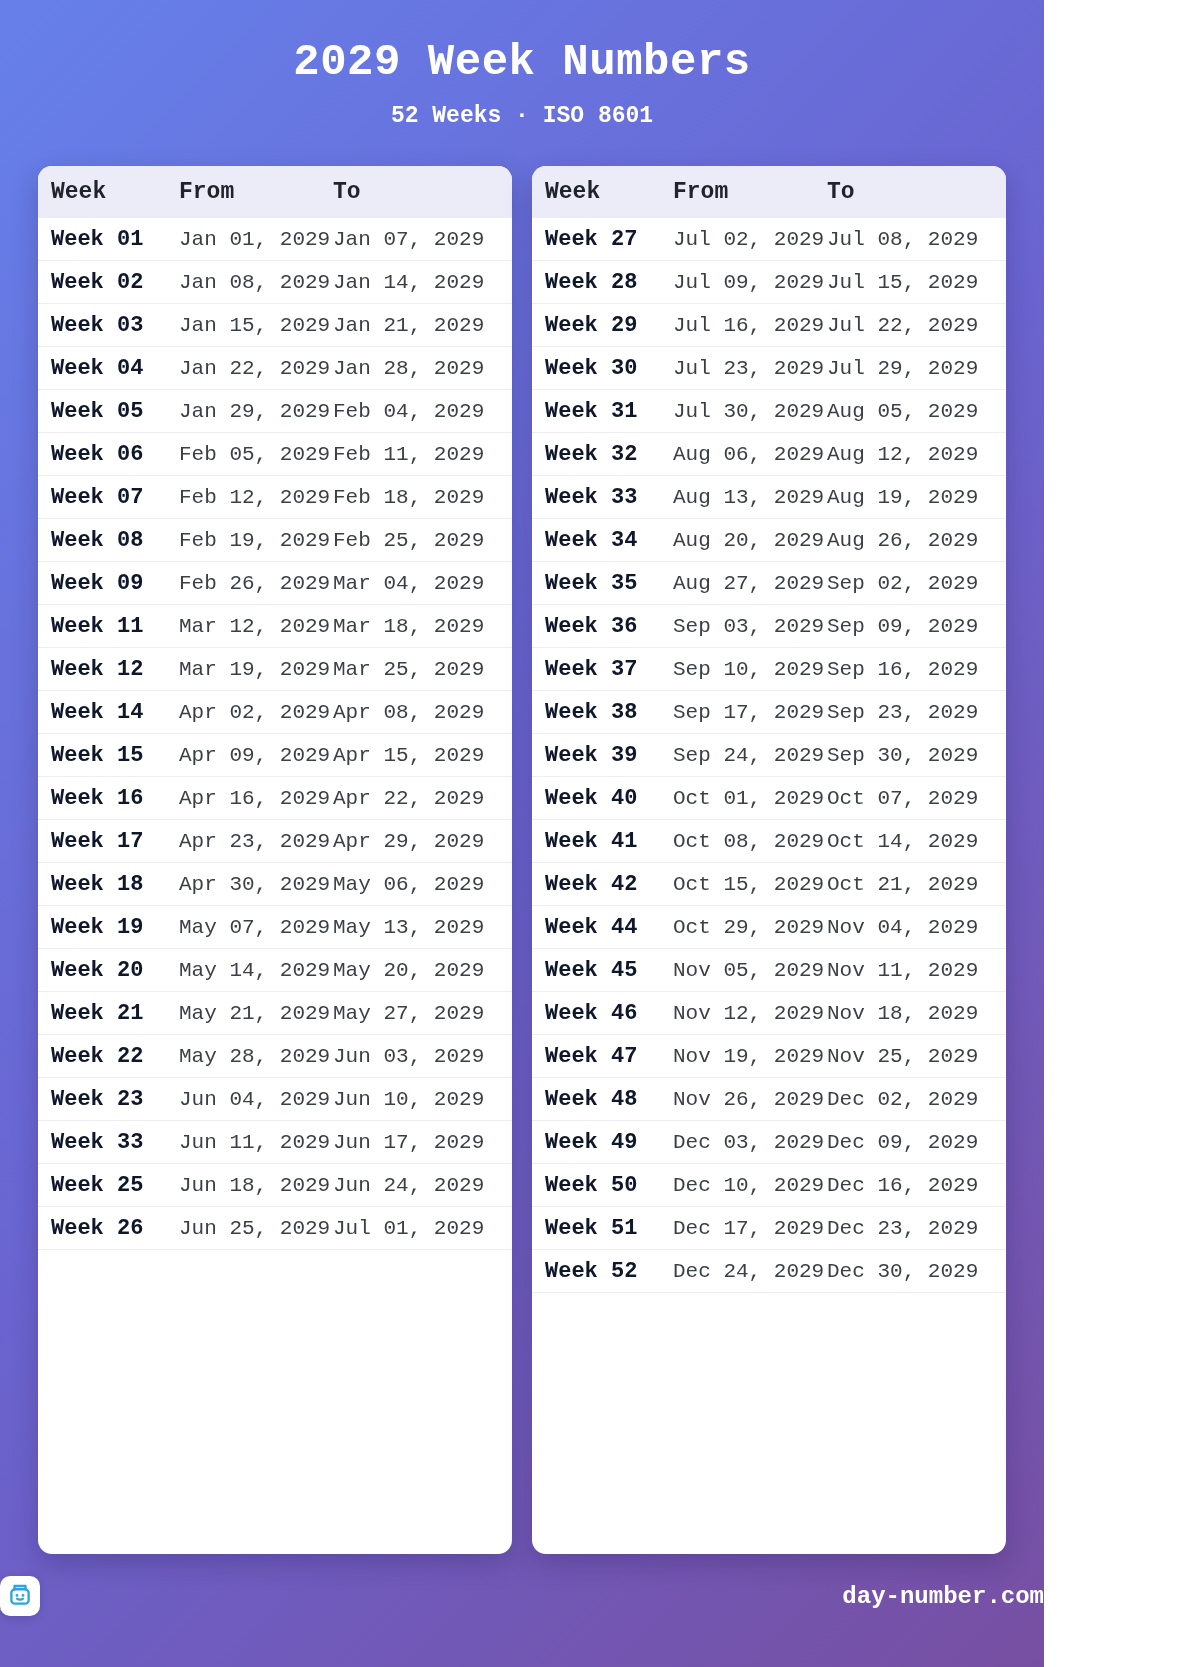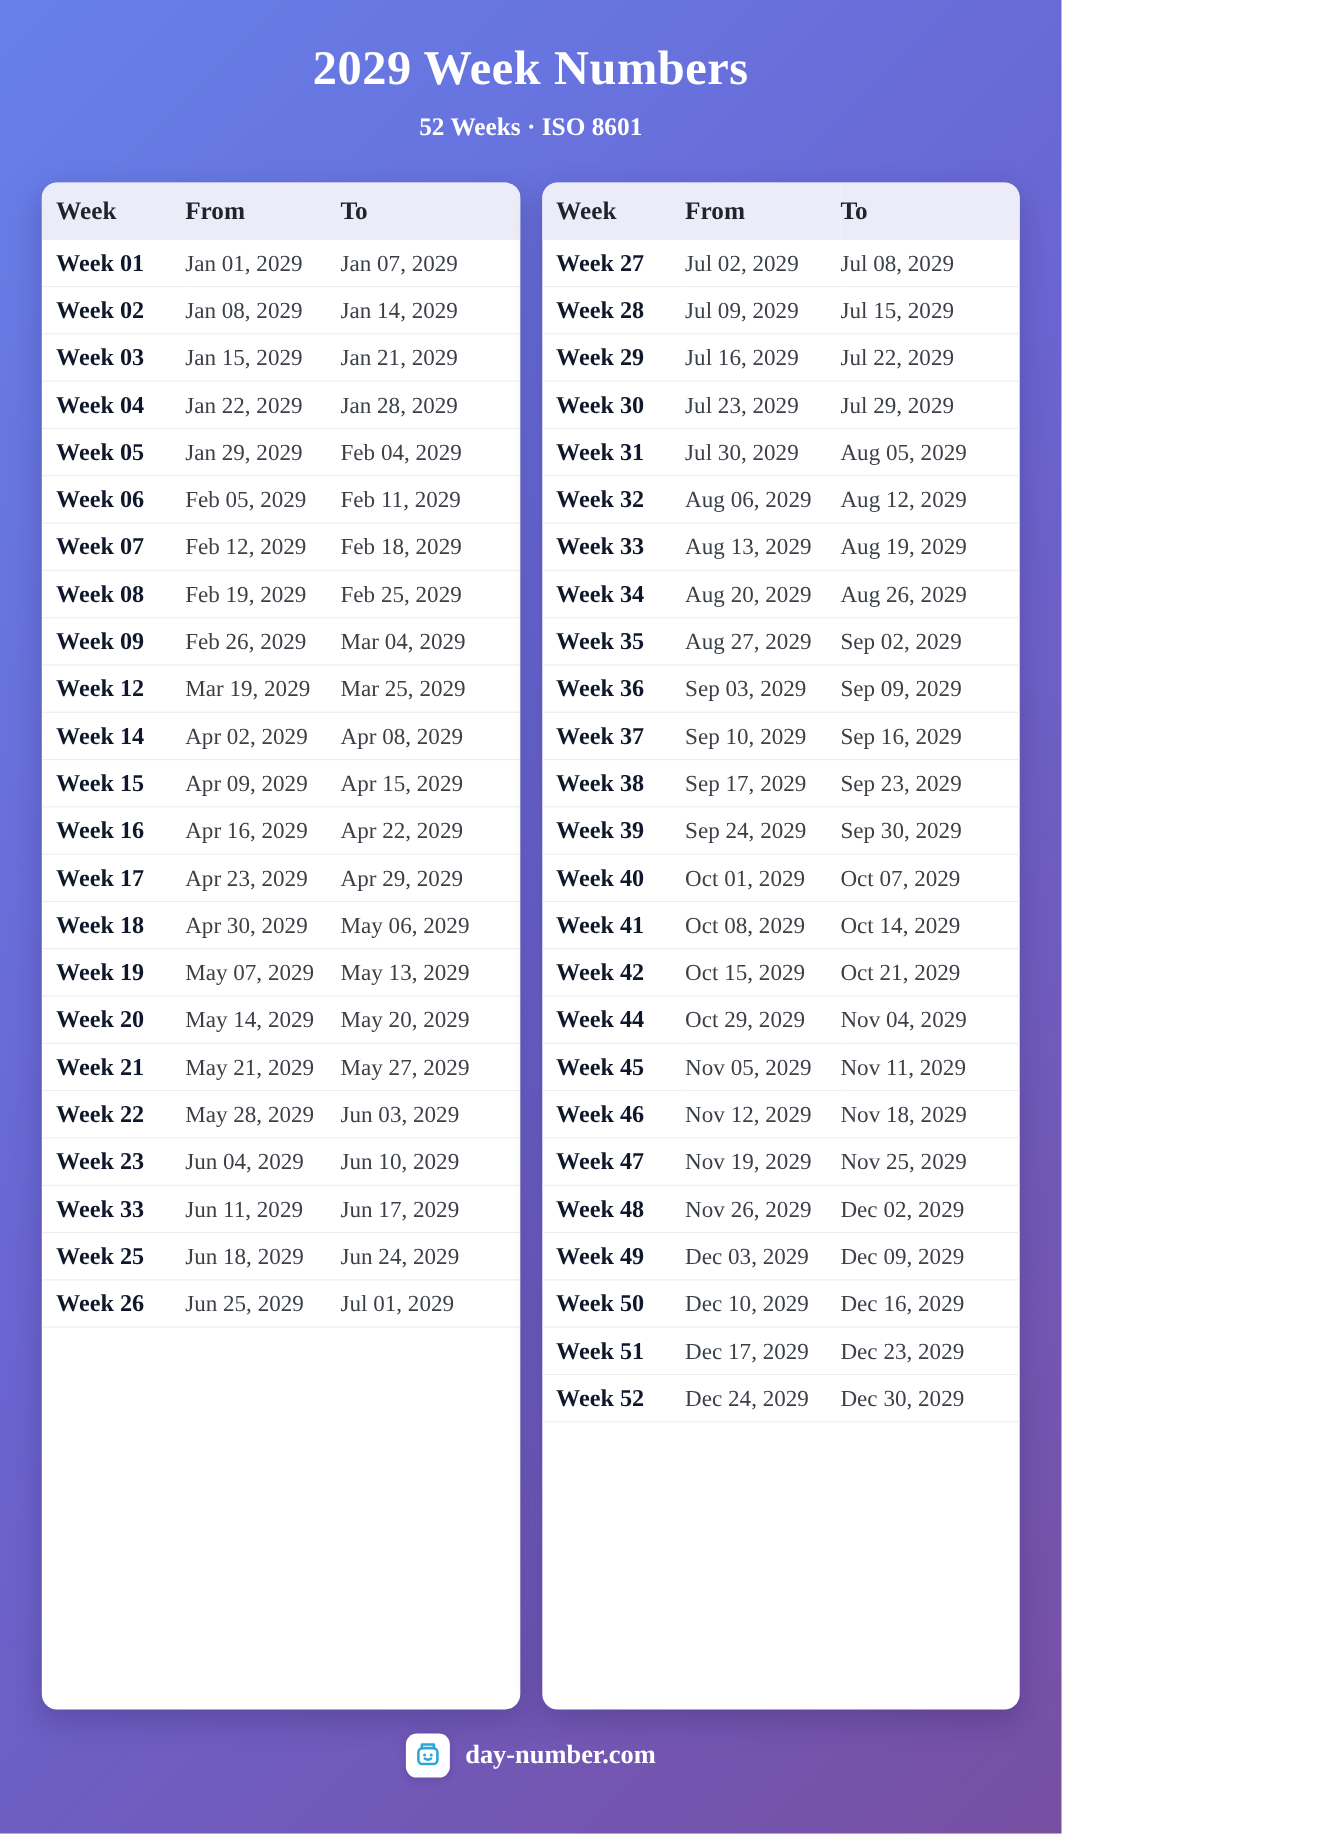--- a/index.html
+++ b/index.html
@@ -1,23 +1,23 @@
 <!DOCTYPE html>
 <html><head>
 <meta charset="utf-8">
 <style>
   html, body { margin: 0; padding: 0; }
   .page {
     position: relative;
-    width: 965px;
+    width: 1044px;
     height: 1667px;
     box-sizing: border-box;
     overflow: hidden;
     background: linear-gradient(135deg, #6680EA 0%, #6A64D0 48%, #774FA2 100%);
-    font-family: Liberation Serif, serif;
+    font-family: Liberation Mono, monospace;
   }
   .header { text-align: center; padding-top: 36px; }
   .title {
     margin: 0;
     font-size: 44px;
     line-height: 52px;
     font-weight: 700;
     color: #ffffff;
     letter-spacing: 0.5px;
   }
@@ -64,21 +64,21 @@
   }
   tbody td:first-child {
     font-weight: 700;
     color: #0f172a;
     font-size: 22px;
     padding-left: 13px;
   }
   .footer {
     display: flex;
     align-items: center;
-    justify-content: center;
+    justify-content: space-between;
     gap: 14px;
     margin-top: 22px;
   }
   .badge {
     width: 40px;
     height: 40px;
     background: #ffffff;
     border-radius: 10px;
     display: flex;
     align-items: center;
@@ -150,20 +150,25 @@
             </tr>
             <tr>
               <td>Week 08</td>
               <td>Feb 19, 2029</td>
               <td>Feb 25, 2029</td>
             </tr>
             <tr>
               <td>Week 09</td>
               <td>Feb 26, 2029</td>
               <td>Mar 04, 2029</td>
+            </tr>
+            <tr>
+              <td>Week 11</td>
+              <td>Mar 12, 2029</td>
+              <td>Mar 18, 2029</td>
             </tr>
             <tr>
               <td>Week 12</td>
               <td>Mar 19, 2029</td>
               <td>Mar 25, 2029</td>
             </tr>
             <tr>
               <td>Week 14</td>
               <td>Apr 02, 2029</td>
               <td>Apr 08, 2029</td>

